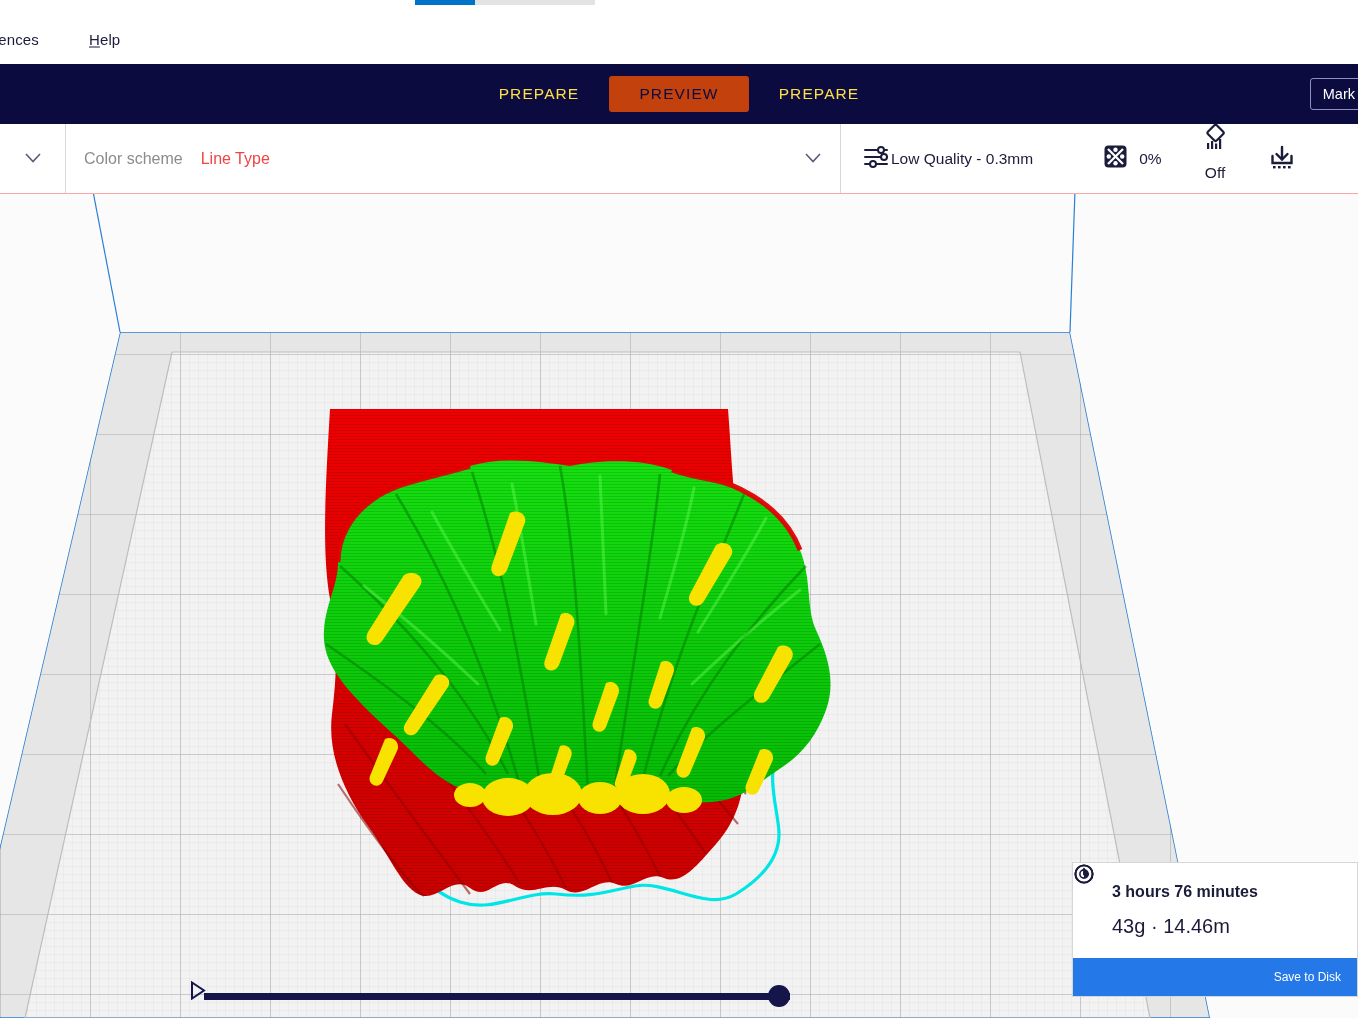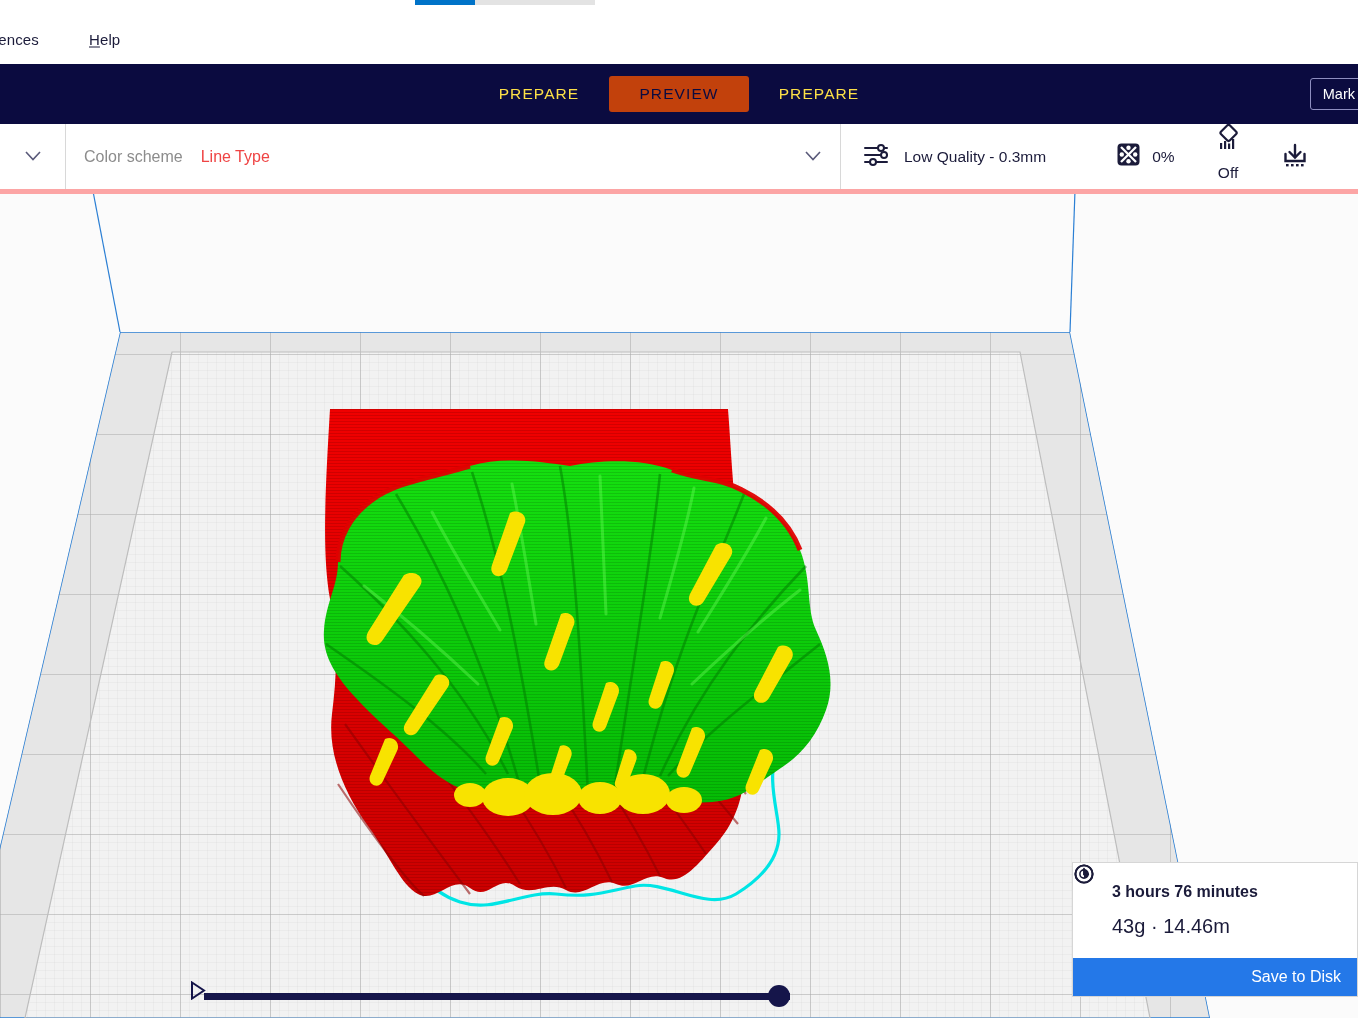--- a/index.html
+++ b/index.html
@@ -48,35 +48,35 @@
   .marketplace-btn {
     position:absolute; right:-10px; top:50%; transform:translateY(-50%);
     border:1px solid #8e8ec0; border-radius:3px; background:transparent;
     color:#ffffff; font-size:14.5px; padding:7px 12px;
     font-family:"Liberation Sans", sans-serif; cursor:pointer; white-space:nowrap;
   }
 
   
   .toolbar {
     position:absolute; left:0; top:124px; width:1358px; height:70px;
-    background:#ffffff; border-bottom:5px solid #fca5a5;
+    background:#ffffff; border-bottom:1px solid #fca5a5;
     display:flex; align-items:stretch;
   }
   .tb-cell { display:flex; align-items:center; height:100%; }
   .tb-extruder {
     width:66px; justify-content:center; border-right:1px solid #d8d8d8;
   }
   .tb-colorscheme {
     flex:0 0 775px; padding:0 18px; justify-content:flex-start;
     border-right:1px solid #d8d8d8; gap:18px;
   }
   .cs-label { font-size:16px; color:#8c8c8c; }
   .cs-value { font-size:16px; color:#ef4444; }
   .cs-chevron { margin-left:auto; }
-  .tb-profile { padding-left:22px; gap:13px; }
+  .tb-profile { padding-left:22px; }
   .tb-profile .prof-text { font-size:15.5px; color:#1b1b3a; white-space:nowrap; }
   .tb-infill  { padding-left:70px; gap:11px; }
   .tb-support { padding-left:40px; gap:9px;flex-direction:column; }
   .tb-save-icon { padding-left:38px; padding-right:10px; }
   .tb-val { font-size:15.5px; color:#1b1b3a; }
 
   
   .viewport {
     position:absolute; left:0; top:194px; width:1358px; height:824px;
     background:#fbfbfb; overflow:hidden;
@@ -102,21 +102,21 @@
     background:#ffffff; border:1px solid #d6d6d6;
     padding:20px 0 0 0;
   }
   .pi-row { display:flex; align-items:center; gap:13px; padding:0 0 0 26px; }
   .pi-row + .pi-row { margin-top:14px; }
   .pi-time { font-size:16px; font-weight:bold; color:#1b1b3a; }
   .pi-mat  { font-size:20px; color:#1b1b3a; }
   .pi-save {
     margin-top:20px; height:38px; width:100%;
     background:#2478e8; border:none; color:#ffffff;
-    font-family:"Liberation Sans", sans-serif; font-size:16px;
+    font-family:"Liberation Sans", sans-serif; font-size:12px;
     text-align:right; padding-right:16px; cursor:pointer;
     display:flex; align-items:center; justify-content:flex-end;
   }
 </style>
 </head>
 <body>
 
 <div id="app">
 
   <div class="topstrip">

